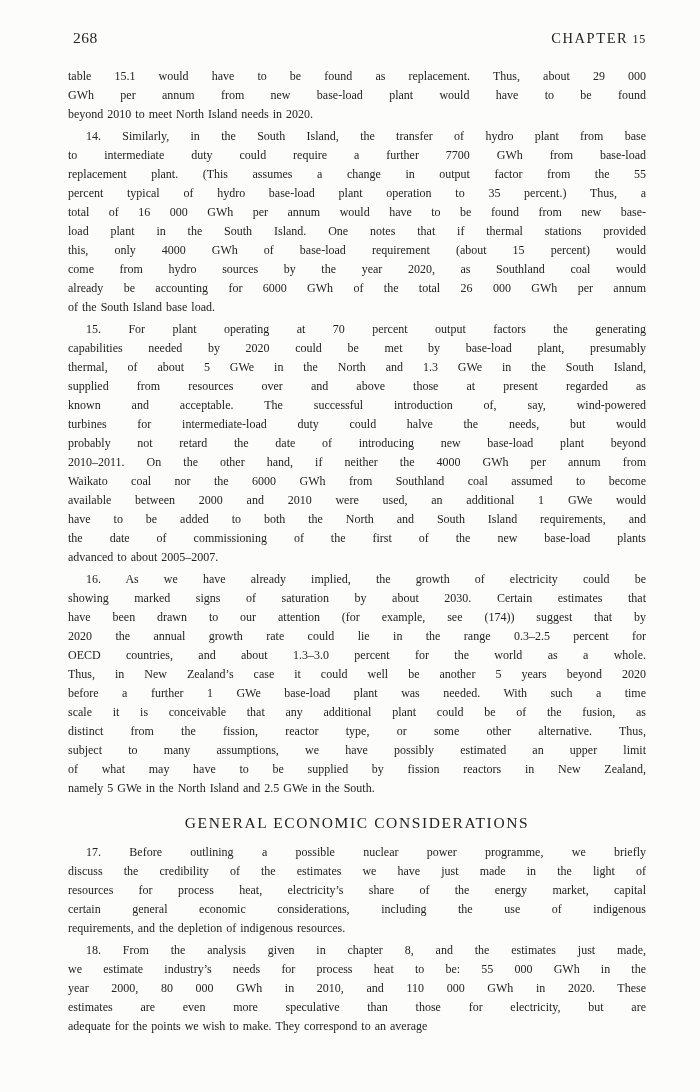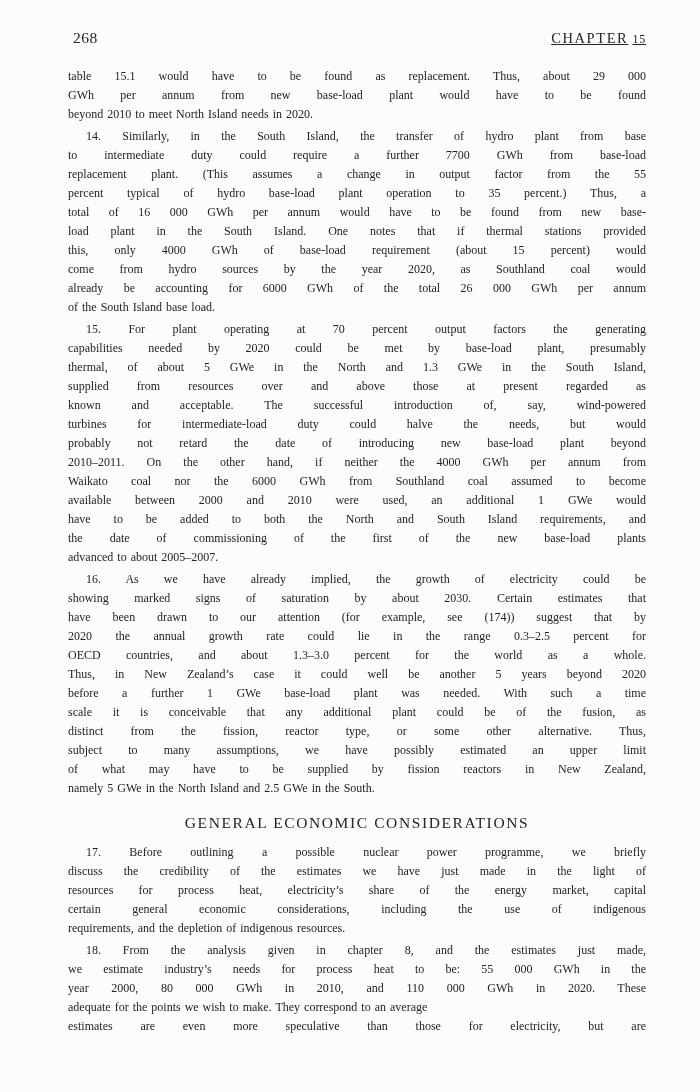--- a/index.html
+++ b/index.html
@@ -30,21 +30,20 @@
     align-items: baseline;
   }
   .folio {
     font-size: 15.5px;
     padding-left: 5px;
     letter-spacing: 0.5px;
   }
   .chapter {
     font-size: 14.5px;
     letter-spacing: 1.6px;
-    text-decoration: underline;
   }
   .chapter .num {
     font-size: 12px;
     letter-spacing: 0.8px;
     margin-left: 4px;
   }
   .content {
     position: absolute;
     left: 68px;
     top: 67px;
@@ -140,17 +139,17 @@
         <div class="line">17. Before outlining a possible nuclear power programme, we briefly</div>
         <div class="line">discuss the credibility of the estimates we have just made in the light of</div>
         <div class="line">resources for process heat, electricity’s share of the energy market, capital</div>
         <div class="line">certain general economic considerations, including the use of indigenous</div>
         <div class="line last">requirements, and the depletion of indigenous resources.</div>
       </div>
       <div class="para indent">
         <div class="line">18. From the analysis given in chapter 8, and the estimates just made,</div>
         <div class="line">we estimate industry’s needs for process heat to be: 55 000 GWh in the</div>
         <div class="line">year 2000, 80 000 GWh in 2010, and 110 000 GWh in 2020. These</div>
+        <div class="line">estimates are even more speculative than those for electricity, but are</div>
         <div class="line last">adequate for the points we wish to make. They correspond to an average</div>
-        <div class="line">estimates are even more speculative than those for electricity, but are</div>
       </div>
     </div>
 </div>
 
 </body></html>

